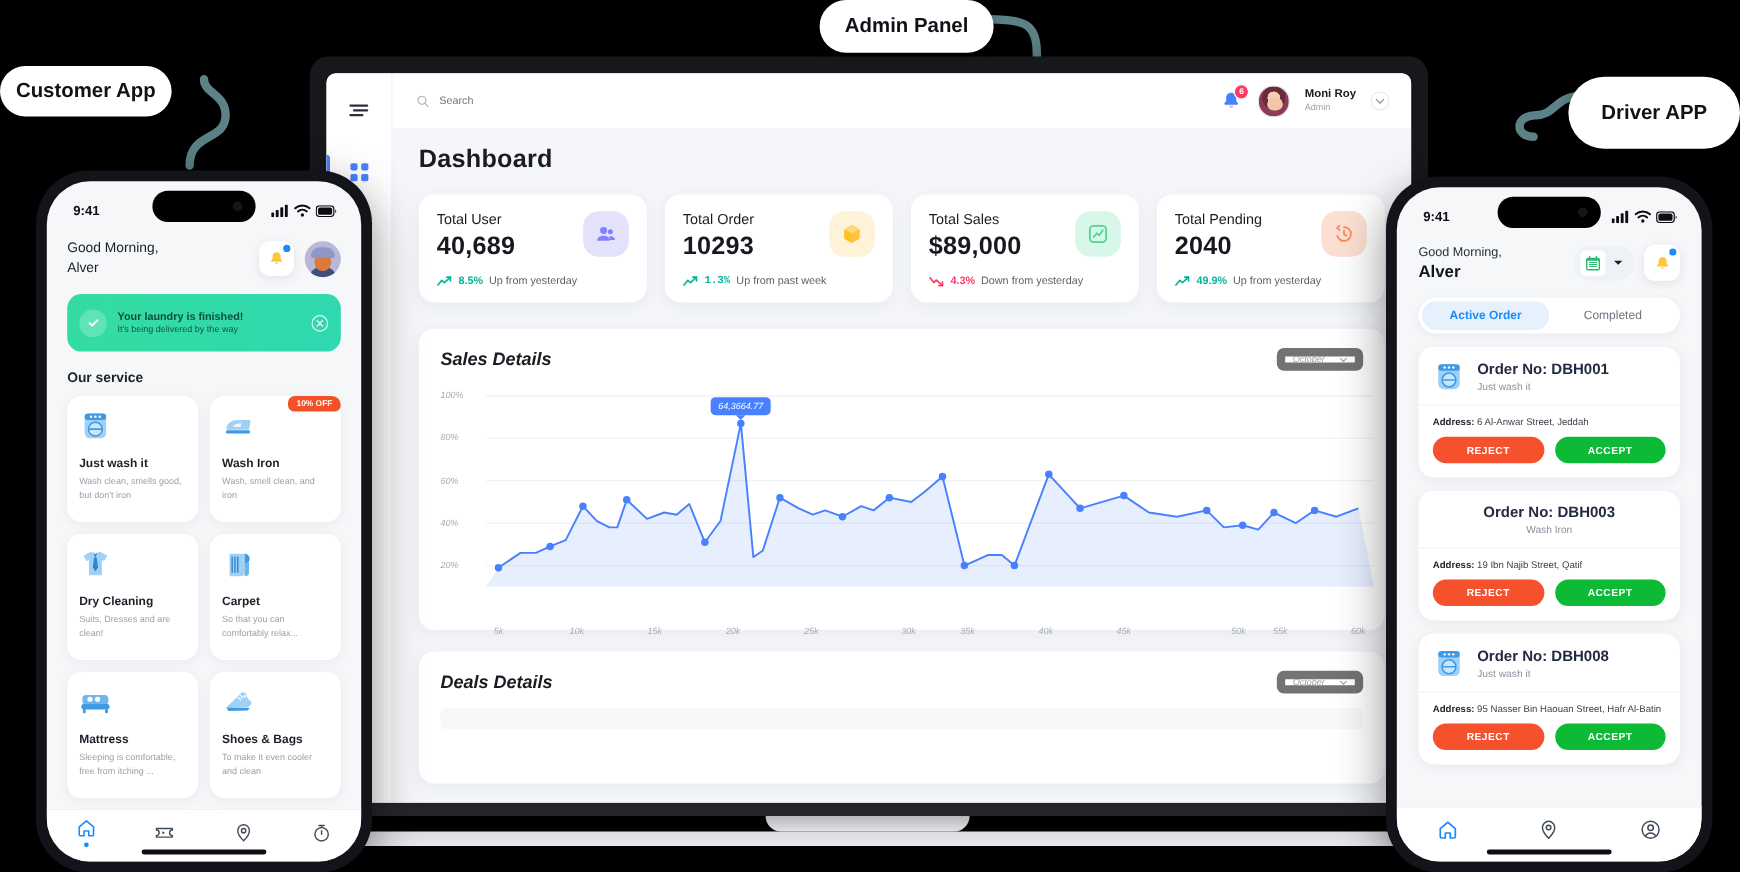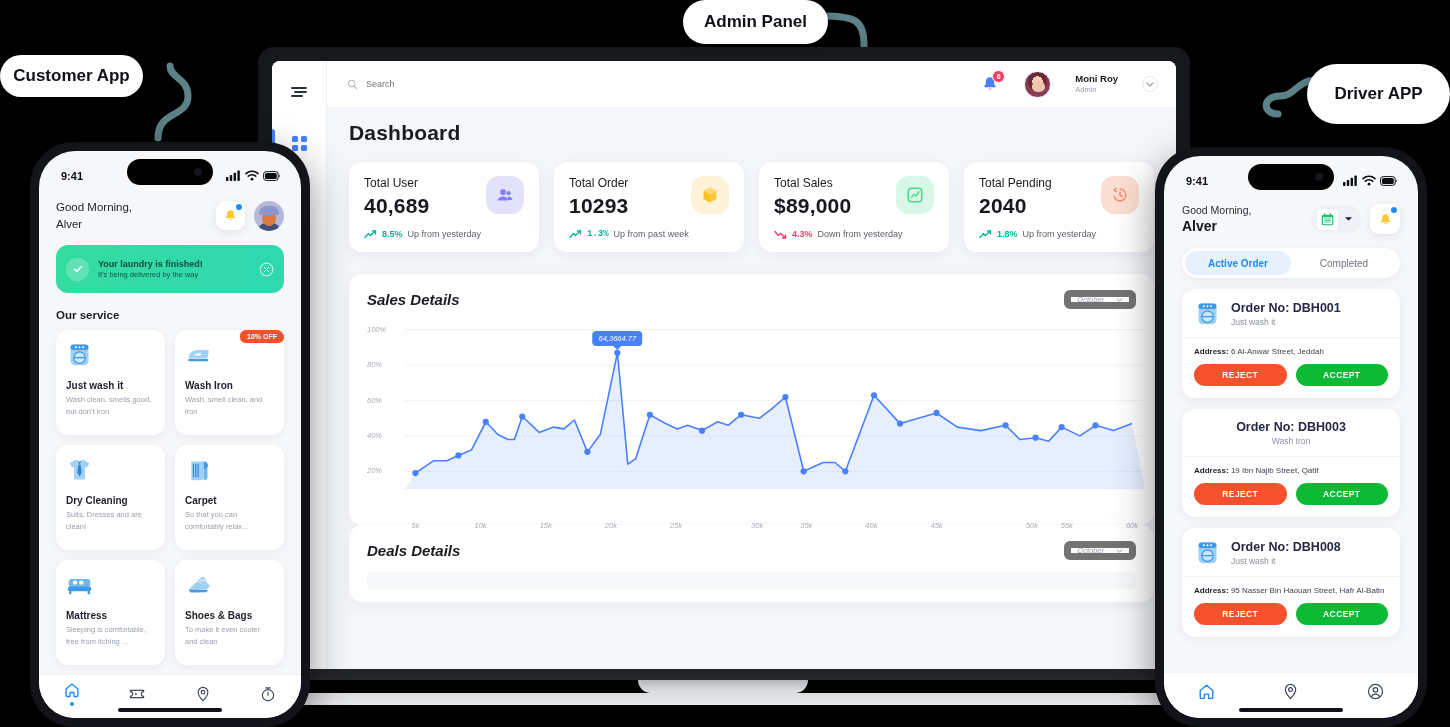--- a/index.html
+++ b/index.html
@@ -77,21 +77,21 @@
   .main { flex: 1; display: flex; flex-direction: column; min-width: 0; }
   .topbar {
     height: 46px; background: #fff; border-left: 1px solid #eef0f4;
     display: flex; align-items: center; padding: 0 18px 0 20px; flex: 0 0 46px;
   }
   .search-wrap { display: flex; align-items: center; gap: 8px; }
   .search-input {
     border: none; outline: none; font-size: 9px; color: #9ba0ab;
     font-family: "Liberation Sans", sans-serif; background: transparent; width: 180px;
   }
-  .topbar-right { margin-left: auto; display: flex; align-items: center; gap: 24px; }
+  .topbar-right { margin-left: auto; display: flex; align-items: center; gap: 12px; }
   .bell-wrap { position: relative; width: 20px; height: 20px; cursor: pointer; }
   .bell-badge {
     position: absolute; top: -4px; right: -5px; width: 13px; height: 13px;
     background: #f93c65; color: #fff; border-radius: 50%;
     font-size: 7px; display: flex; align-items: center; justify-content: center;
     border: 1.5px solid #fff; font-weight: bold;
   }
   .avatar {
     width: 27px; height: 27px; border-radius: 50%;
     background: radial-gradient(circle at 50% 38%, #f6cdb4 0 26%, #6b2a3c 27% 48%, #8b3c54 49% 100%);
@@ -429,21 +429,21 @@
                       <path d="M6.2 3.2 L4.2 5.1 L6.4 6.7" fill="none" stroke="#fa8a62" stroke-width="1.5" stroke-linecap="round" stroke-linejoin="round"></path>
                       <path d="M10 7.2v3l2 1.3" fill="none" stroke="#fa8a62" stroke-width="1.5" stroke-linecap="round" stroke-linejoin="round"></path>
                     </svg>
                   </div>
                 </div>
                 <div class="stat-foot">
                   <svg width="13" height="9" viewBox="0 0 13 9">
                     <path d="M1 7.5 L4.2 3.6 L6.4 5.6 L11.4 1" fill="none" stroke="#00b69b" stroke-width="1.4" stroke-linecap="round" stroke-linejoin="round"></path>
                     <path d="M8.4 1h3v3" fill="none" stroke="#00b69b" stroke-width="1.4" stroke-linecap="round" stroke-linejoin="round"></path>
                   </svg>
-                  <span class="stat-delta" style="color:#00b69b;">1.8%</span>
+                  <span class="stat-delta" style="color:#00b69b;">49.9%</span>
                   <span>Up from yesterday</span>
                 </div>
               </div>
 
             </div>
 
             <div class="panel">
               <div class="panel-head">
                 <div class="panel-title">Sales Details</div>
                 <div class="month-select">
@@ -496,21 +496,21 @@
                   <div class="xlab" style="left: 439.268px;">35k</div>
                   <div class="xlab" style="left: 504.408px;">40k</div>
                   <div class="xlab" style="left: 569.549px;">45k</div>
                   <div class="xlab" style="left: 665px;">50k</div>
                   <div class="xlab" style="left: 699.831px;">55k</div>
                   <div class="xlab" style="left: 764.972px;">60k</div>
                   <div class="tooltip" style="left: 250.359px; top: 15.8316px; transform: translateX(-50%);">64,3664.77</div>
                 </div>
             </div>
 
-            <div class="panel" style="height:77px;">
+            <div class="panel" style="margin-top:18px;height:110px;">
               <div class="panel-head">
                 <div class="panel-title">Deals Details</div>
                 <div class="month-select">
                   <span>October</span>
                   <svg width="7" height="4" viewBox="0 0 8 5">
                     <path d="M1 1l3 3 3-3" fill="none" stroke="#9ba0ab" stroke-width="1.2" stroke-linecap="round"></path>
                   </svg>
                 </div>
               </div>
               <div style="margin-top:12px;height:18px;background:#f7f8fa;border-radius:5px;"></div>

